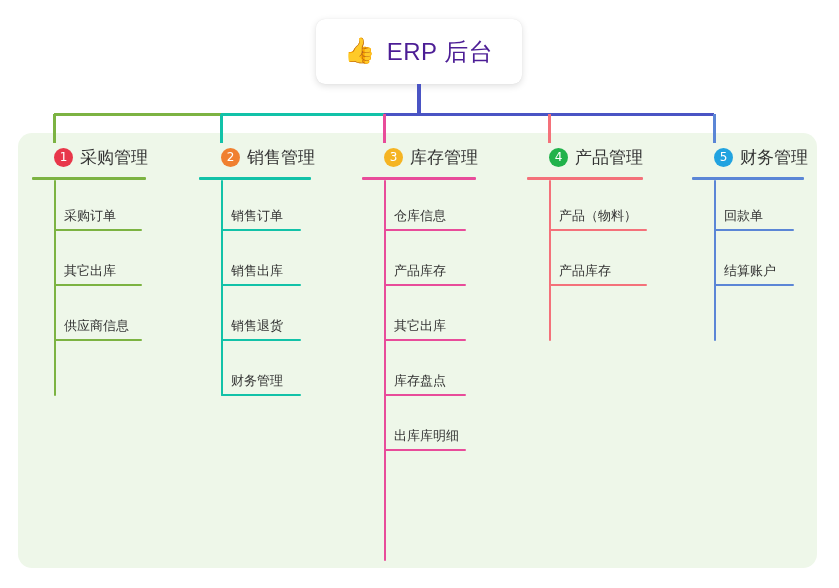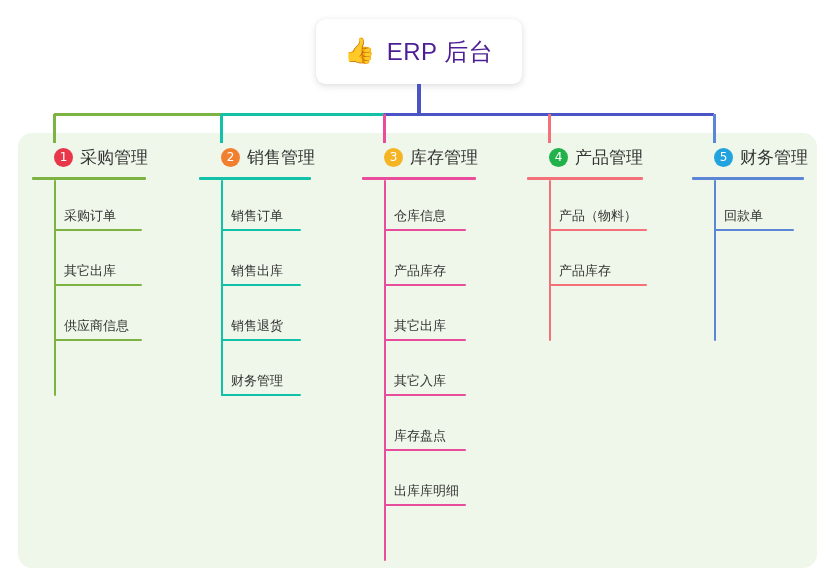--- a/index.html
+++ b/index.html
@@ -164,24 +164,20 @@
           </div>
           <div class="leaf">
             <span class="leaf-text">产品库存</span>
             <div class="leaf-rule" style="background: rgb(232, 76, 154); width: 82px;"></div>
           </div>
           <div class="leaf">
             <span class="leaf-text">其它出库</span>
             <div class="leaf-rule" style="background: rgb(232, 76, 154); width: 82px;"></div>
           </div>
           <div class="leaf">
-            <span class="leaf-text">其它入库</span>
-            <div class="leaf-rule" style="background: rgb(232, 76, 154); width: 82px;"></div>
-          </div>
-          <div class="leaf">
             <span class="leaf-text">库存盘点</span>
             <div class="leaf-rule" style="background: rgb(232, 76, 154); width: 82px;"></div>
           </div>
           <div class="leaf">
             <span class="leaf-text">出库库明细</span>
             <div class="leaf-rule" style="background: rgb(232, 76, 154); width: 82px;"></div>
           </div>
         </div>
       </div>
       <div class="col" style="left: 527px; width: 118px;">
@@ -207,17 +203,21 @@
           <span class="badge" style="background: rgb(33, 163, 224);">5</span>
           <span class="col-title">财务管理</span>
         </div>
         <div class="head-rule" style="background: rgb(91, 134, 214); width: 112px;"></div>
         <div class="leaves">
           <div class="spine" style="background: rgb(91, 134, 214); height: 161px;"></div>
           <div class="leaf">
             <span class="leaf-text">回款单</span>
             <div class="leaf-rule" style="background: rgb(91, 134, 214); width: 80px;"></div>
           </div>
+          <div class="leaf">
+            <span class="leaf-text">结算账户</span>
+            <div class="leaf-rule" style="background: rgb(91, 134, 214); width: 80px;"></div>
+          </div>
         </div>
       </div>
     </div>
 
 </div>
 
 </body></html>

